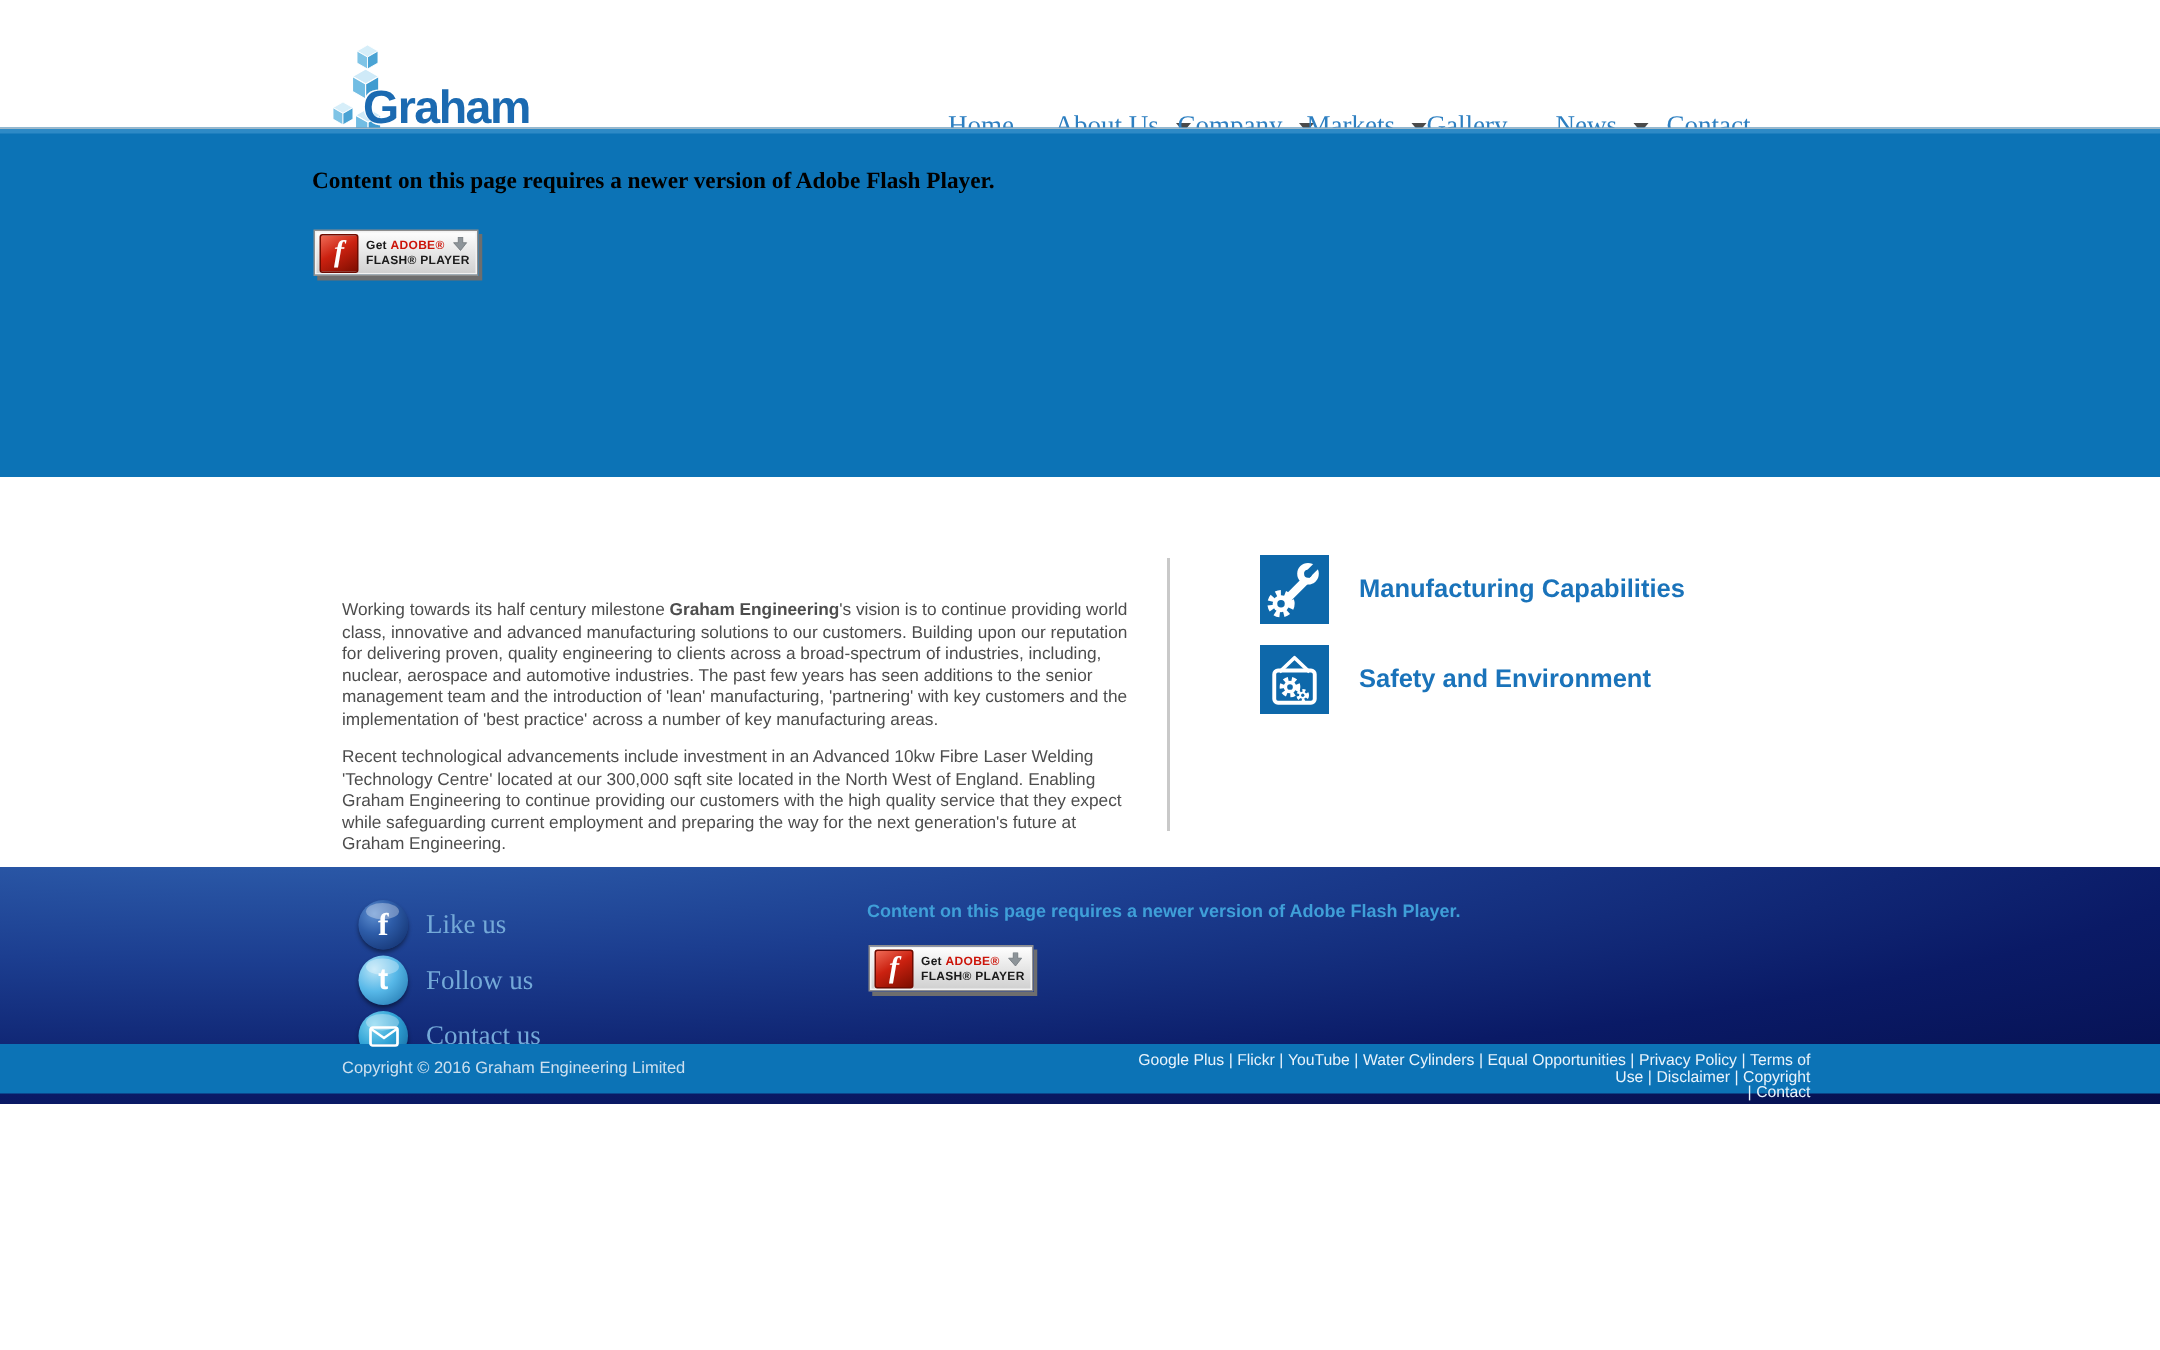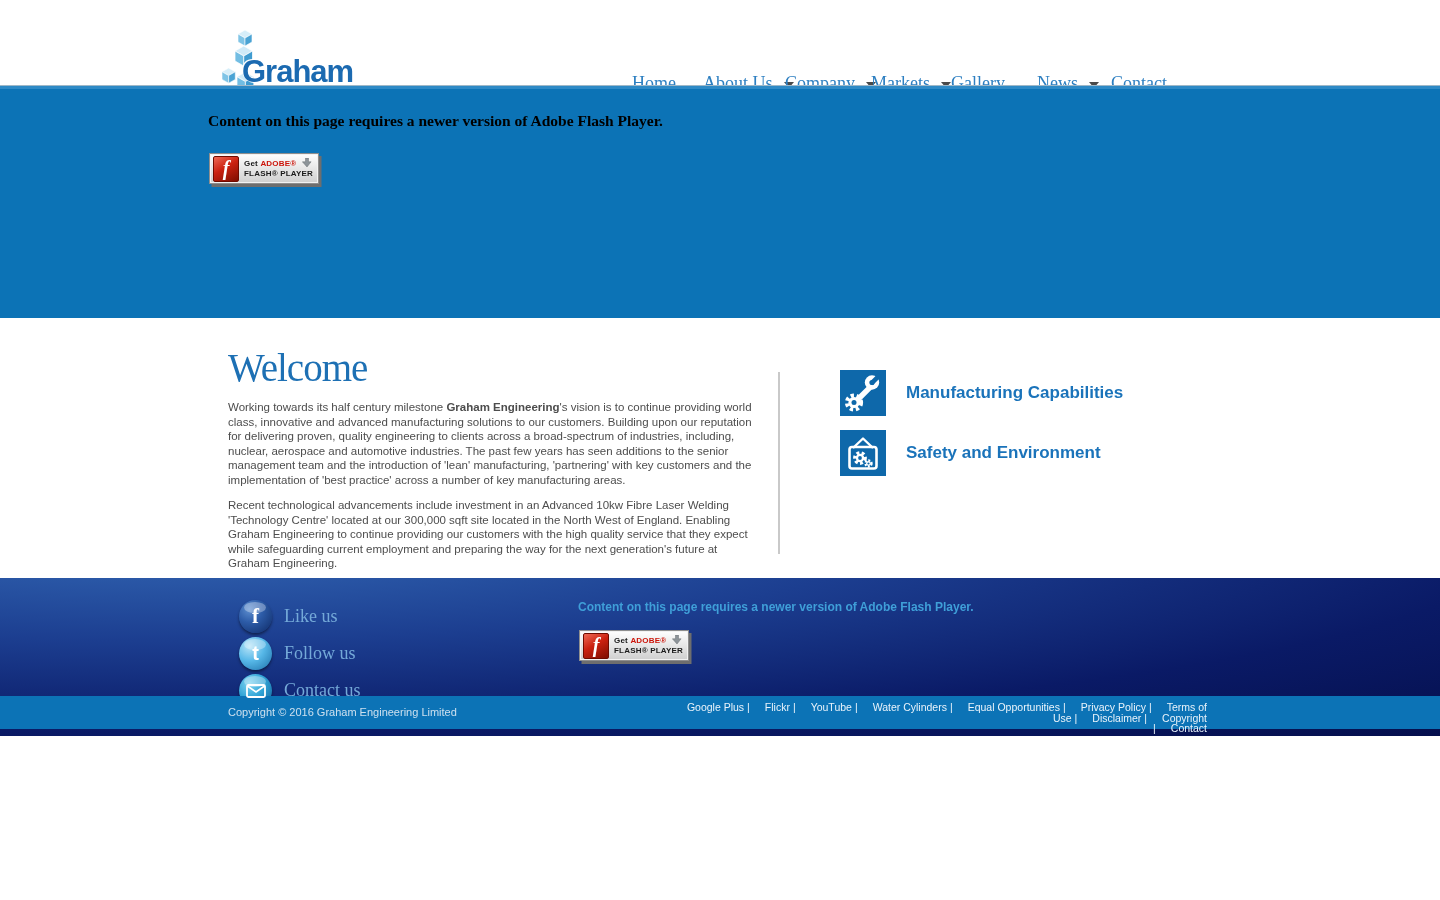--- a/index.html
+++ b/index.html
@@ -74,21 +74,21 @@
   .soc-label { font-family:"Liberation Serif", serif; font-size:18px; color:#74a9d8; }
   .footer-notice { position:absolute; left:578px; top:22px; font-size:12px; font-weight:bold; color:#3f9fd8; }
   .footer .flash-btn { left:579px; top:52px; }
   .banner .flash-btn { left:209px; top:67px; }
 
   
   .bar { position:absolute; top:696px; left:0; width:1440px; height:33px; background:#0c73b6; }
   .bar-copy { position:absolute; left:228px; top:10px; font-size:11px; color:#cde0ef; }
   .bar-links { position:absolute; right:233px; top:6px; width:560px; text-align:right;
                font-size:10.5px; line-height:10.5px; color:#e9f3fb; }
-  .bar-links a { color:#e9f3fb; text-decoration:none; cursor:pointer;margin-left:12px; }
+  .bar-links a { color:#e9f3fb; text-decoration:none; cursor:pointer; }
   .sep { margin:0 3px; }
   .below { position:absolute; top:769px; left:0; width:1440px; height:131px; background:#ffffff; }
 </style>
 </head>
 <body>
 
 <div class="stage">
 
   <div class="header">
     <div class="logo">
@@ -159,21 +159,20 @@
         <span>Get</span>&nbsp;<span class="fb-red-txt">ADOBE®</span><br>
         <span>FLASH® PLAYER</span>
       </div>
       <svg class="fb-arrow" width="10" height="10" viewBox="0 0 10 10">
         <path d="M3.5 0 h3 v3.8 h2.6 L5 9 L0.4 3.8 h3.1 Z" fill="#8d9499" stroke="#6a7075" stroke-width="0.5"></path>
       </svg>
     </div>
   </div>
 
   <div class="main">
-    <div class="welcome-title">Welcome</div>
     <div class="para p1"><span>Working towards its half century milestone </span><b>Graham Engineering</b><span>'s vision is to continue providing world class, innovative and advanced manufacturing solutions to our customers. Building upon our reputation for delivering proven, quality engineering to clients across a broad-spectrum of industries, including, nuclear, aerospace and automotive industries. The past few years has seen additions to the senior management team and the introduction of 'lean' manufacturing, 'partnering' with key customers and the implementation of 'best practice' across a number of key manufacturing areas.</span></div>
     <div class="para p2">Recent technological advancements include investment in an Advanced 10kw Fibre Laser Welding 'Technology Centre' located at our 300,000 sqft site located in the North West of England. Enabling Graham Engineering to continue providing our customers with the high quality service that they expect while safeguarding current employment and preparing the way for the next generation's future at Graham Engineering.</div>
     <div class="divider"></div>
 
     <div class="feature f1">
       <svg class="feature-icon" viewBox="0 0 46 46">
         <rect x="20.5" y="12" width="5.5" height="24" rx="2.7" fill="#ffffff" transform="rotate(45 23 24)"></rect>
         <circle cx="32" cy="12.5" r="7.2" fill="#ffffff"></circle>
         <rect x="33.3" y="3" width="4.6" height="12.5" fill="#0e68aa" transform="rotate(45 35.6 9.2)"></rect>
         <circle cx="32" cy="12.5" r="2.6" fill="#0e68aa"></circle>

